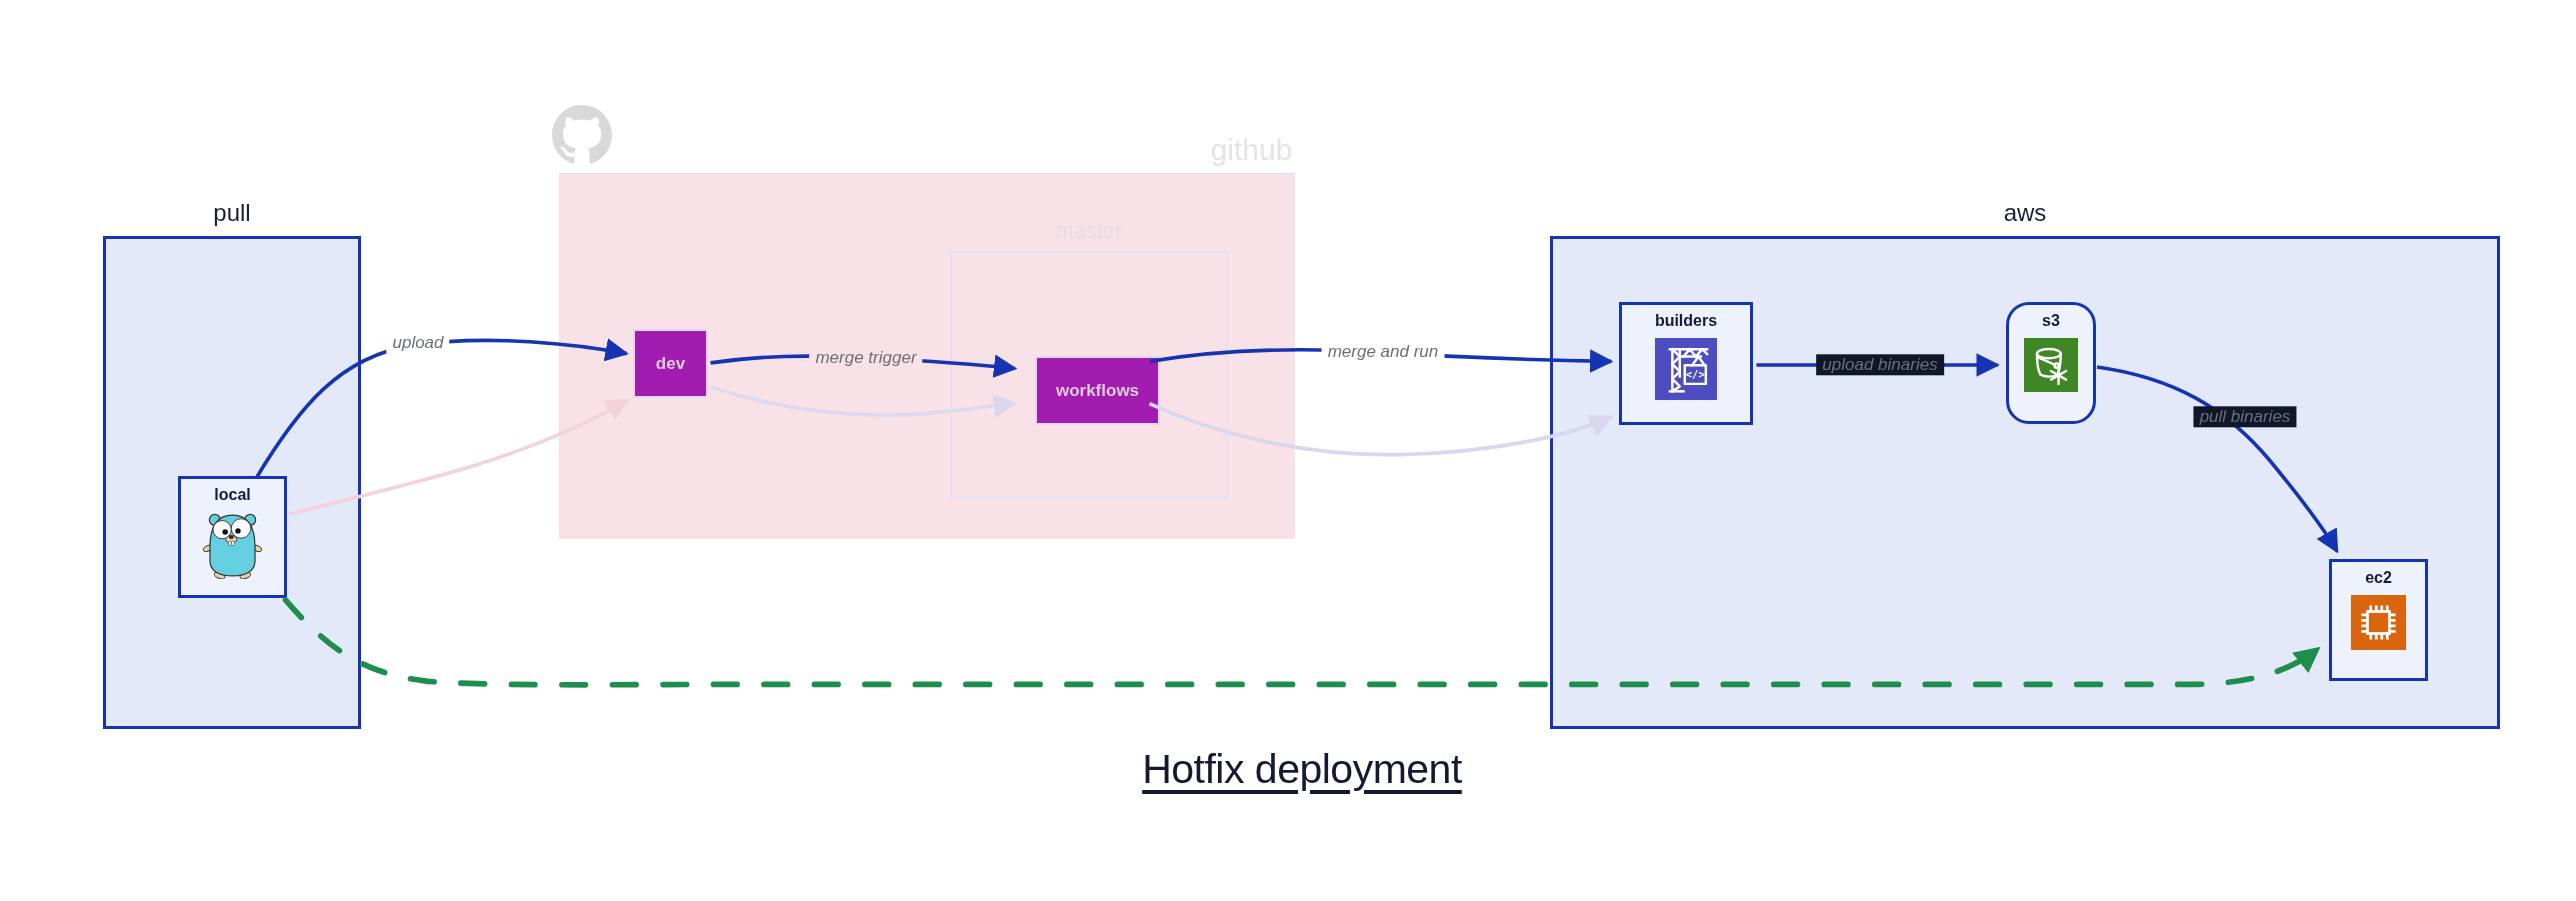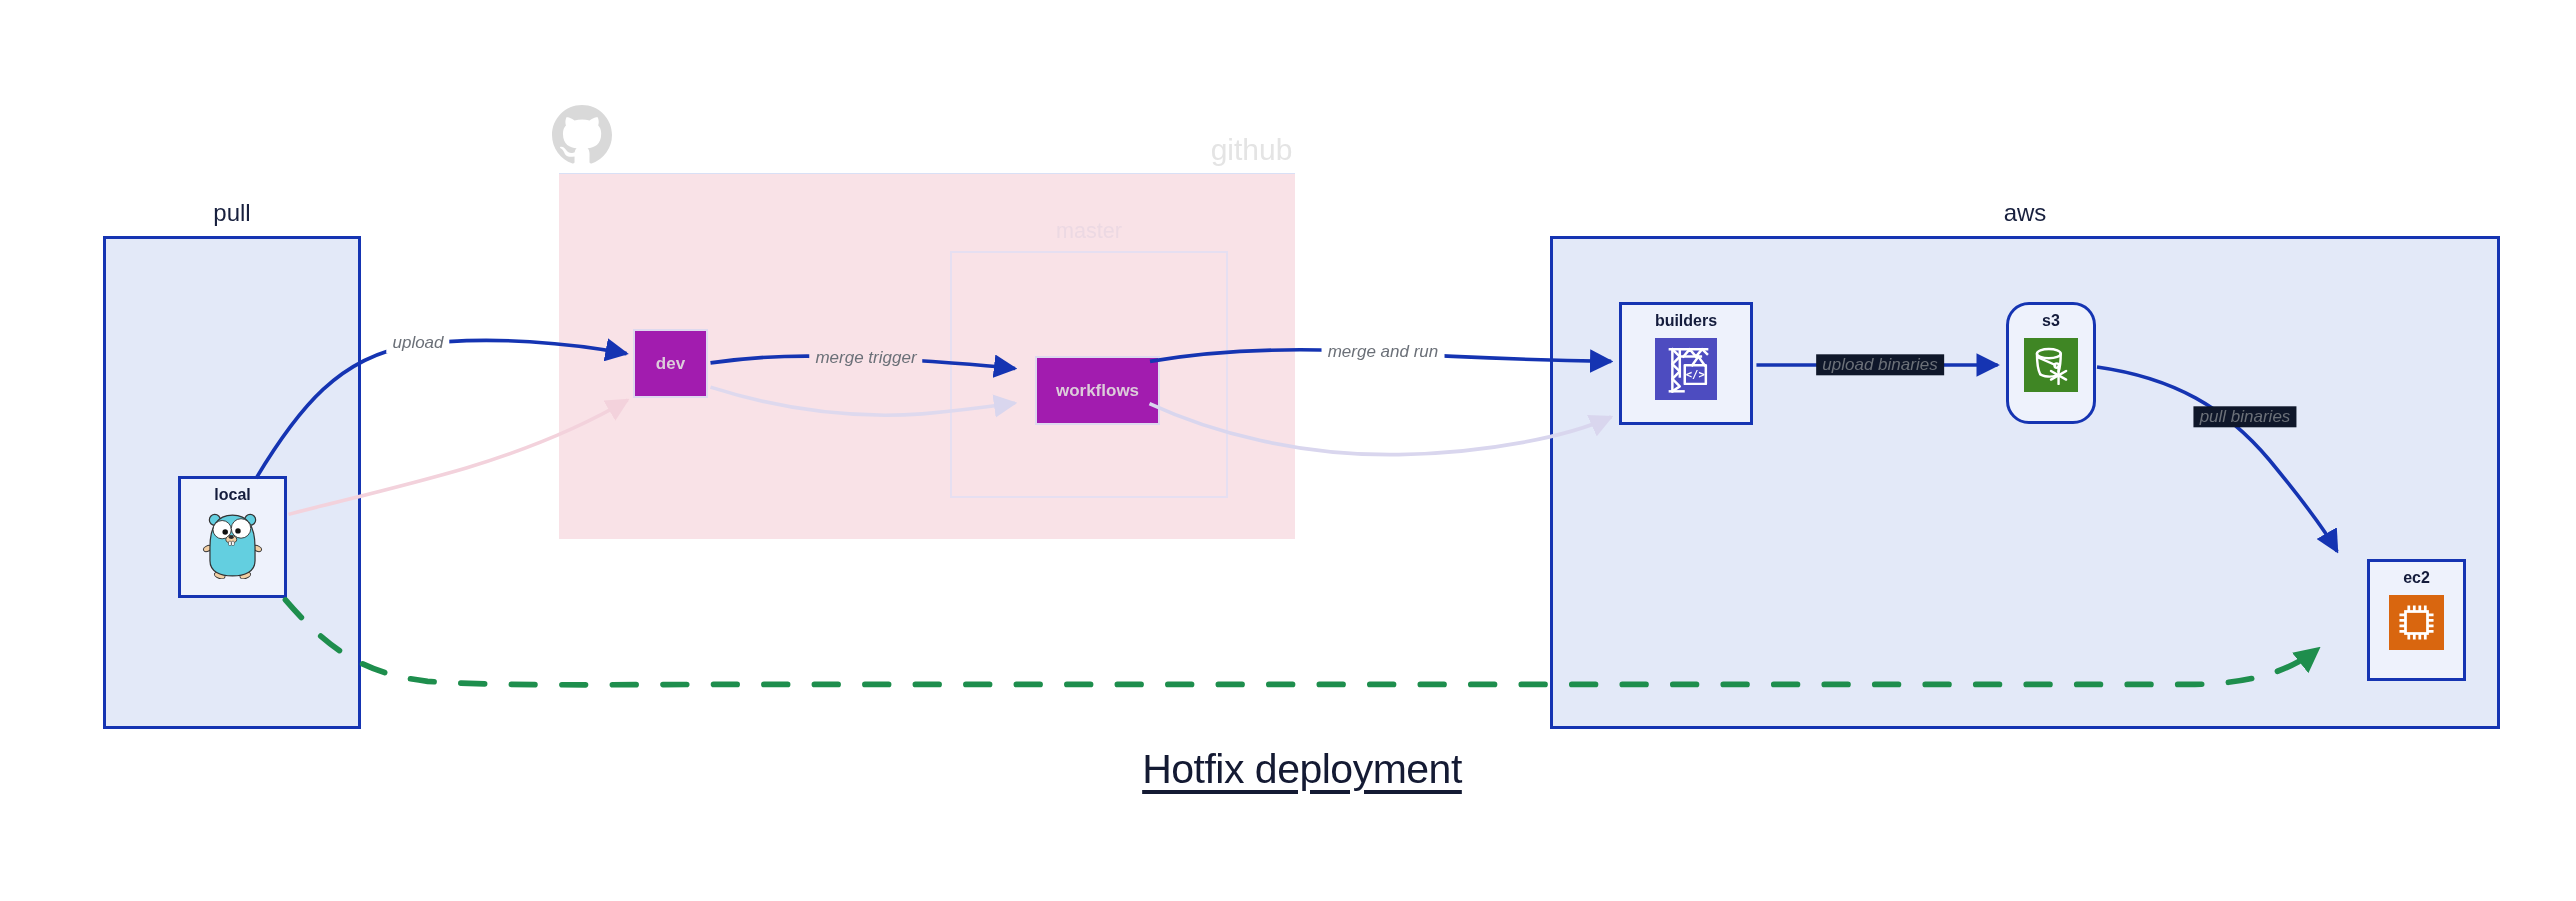--- a/index.html
+++ b/index.html
@@ -119,21 +119,21 @@
           <path d="M26 36 L58 50"></path>
           <circle cx="60.5" cy="51" r="4"></circle>
           <path d="M64 53 V85"></path>
           <path d="M50 61 L78 77"></path>
           <path d="M78 61 L50 77"></path>
         </g>
       </svg>
     </span>
   </div>
 
-  <div class="node card" style="left:2329px;top:559px;width:99px;height:122px;margin-left:38px;">
+  <div class="node card" style="left:2329px;top:559px;width:99px;height:122px;">
     <div class="node-label">ec2</div>
     <span class="icon-wrap">
       <svg class="icon-sq" width="55" height="55" viewBox="0 0 100 100">
         <rect x="0" y="0" width="100" height="100" fill="#d9660f"></rect>
         <g stroke="#fff" stroke-width="5" fill="none">
           <rect x="30" y="30" width="40" height="40"></rect>
           <path d="M36 30 V19 M46 30 V19 M56 30 V19 M66 30 V19"></path>
           <path d="M36 81 V70 M46 81 V70 M56 81 V70 M66 81 V70"></path>
           <path d="M30 36 H19 M30 46 H19 M30 56 H19 M30 66 H19"></path>
           <path d="M81 36 H70 M81 46 H70 M81 56 H70 M81 66 H70"></path>

